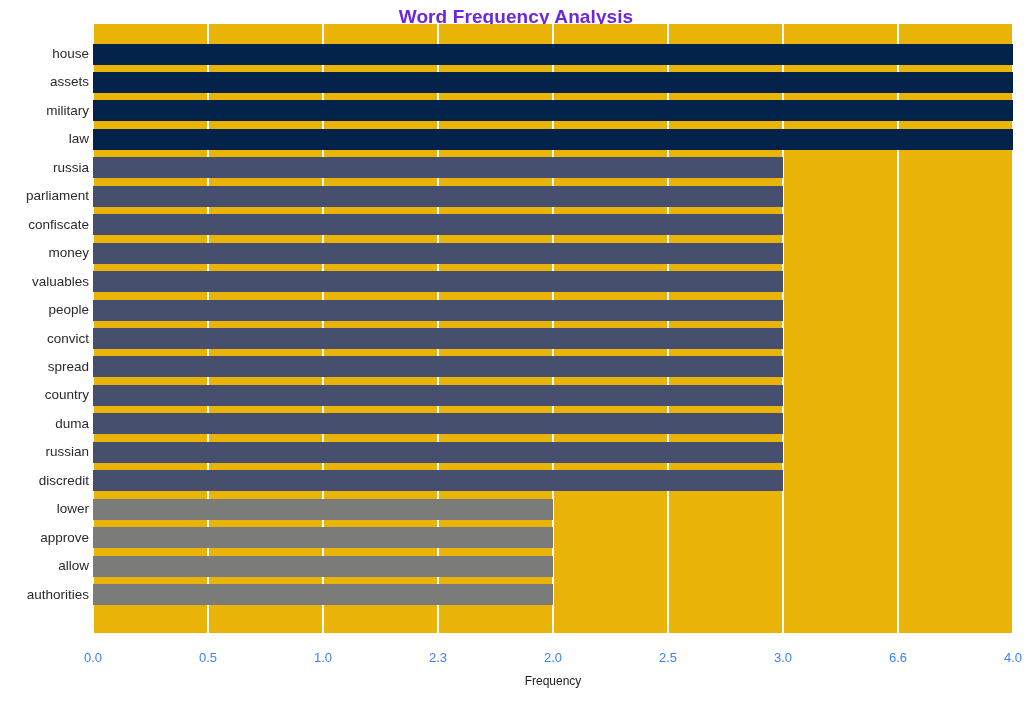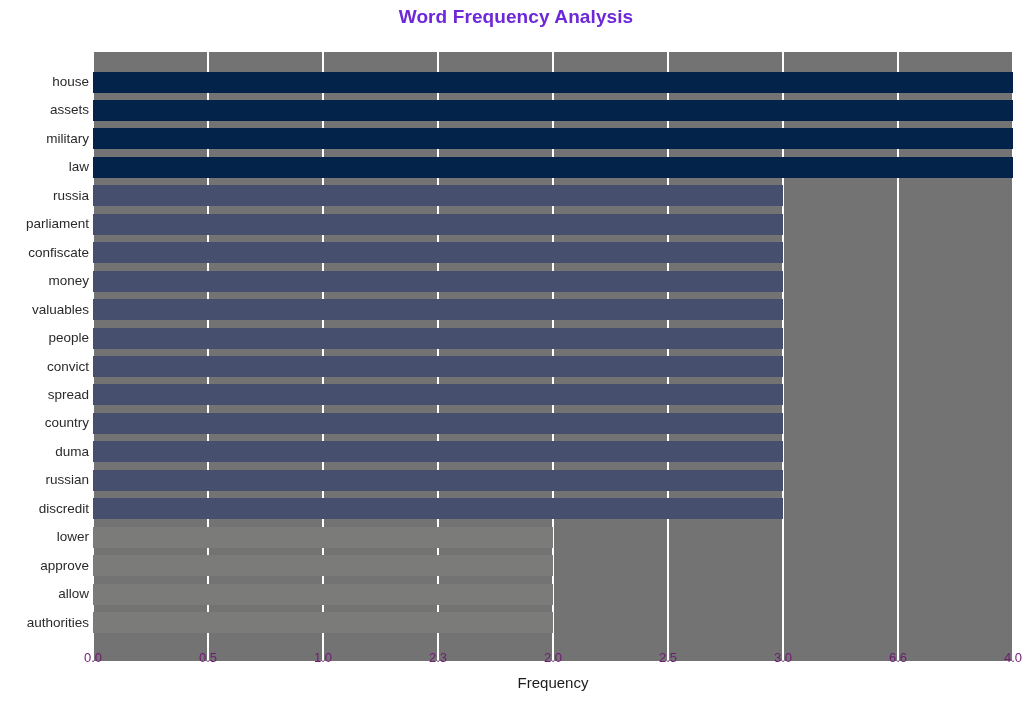--- a/index.html
+++ b/index.html
@@ -27,24 +27,24 @@
     text-align: center;
     font-size: 19px;
     font-weight: bold;
     color: #6d28d9;
     letter-spacing: 0.1px;
   }
   
   #plot-area {
     position: absolute;
     left: 93px;
-    top: 52px;
+    top: 24px;
     width: 920px;
     height: 609px;
-    background: #737373;
+    background: #eab308;
   }
   .gridline-v {
     position: absolute;
     top: 0;
     bottom: 0;
     width: 2px;
     background: #ffffff;
   }
   .bar {
     position: absolute;
@@ -74,29 +74,29 @@
     width: 920px;
     height: 20px;
   }
   .xtick {
     position: absolute;
     top: 0;
     width: 60px;
     margin-left: -30px;
     text-align: center;
     font-size: 13px;
-    color: #701a75;
+    color: #3b82f6;
   }
   #xaxis-label {
     position: absolute;
     left: 93px;
     top: 674px;
     width: 920px;
     text-align: center;
-    font-size: 15px;
+    font-size: 12px;
     color: #1c1c1c;
   }
 </style>
 </head>
 <body>
 
 <div id="figure">
 
   <div id="chart-title">Word Frequency Analysis</div>
 

